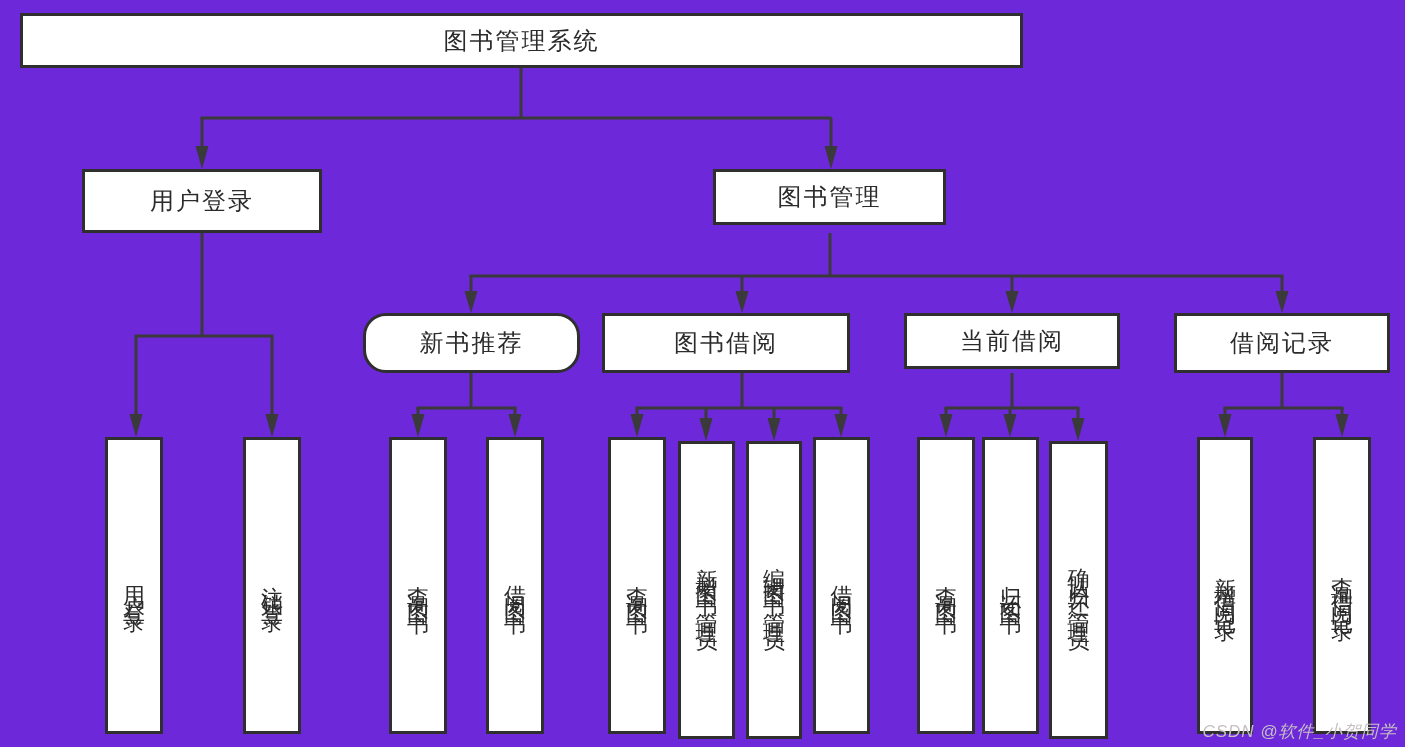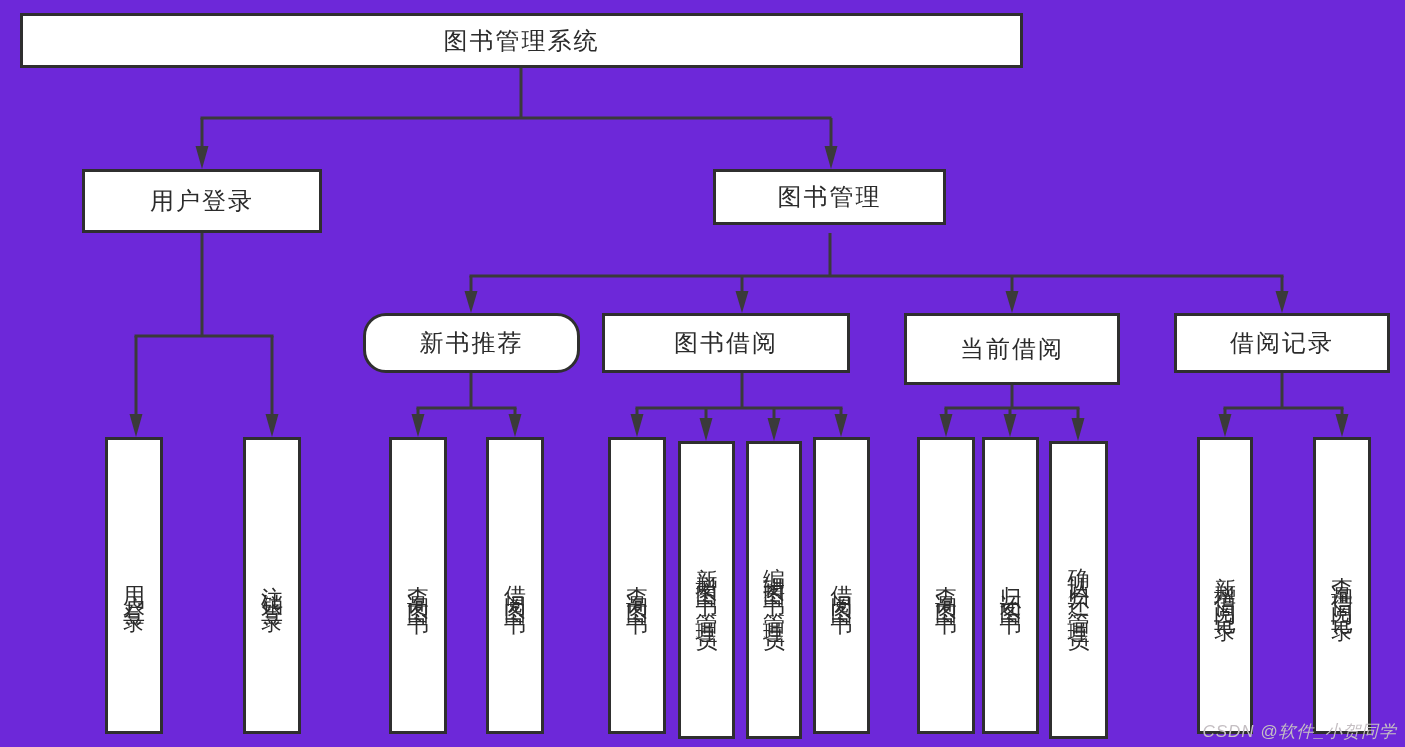--- a/index.html
+++ b/index.html
@@ -17,21 +17,21 @@
   .leaf .vtext{
     writing-mode:vertical-rl;text-orientation:mixed;
     font-size:22px;letter-spacing:9px;line-height:1;white-space:nowrap;
   }
   
   .n-root   {left:20px;  top:13px;  width:1003px;height:55px;}
   .n-login  {left:82px;  top:169px; width:240px; height:64px;}
   .n-mgmt   {left:713px; top:169px; width:233px; height:56px;}
   .n-newbook{left:363px; top:313px; width:217px; height:60px;border-radius:23px;}
   .n-borrow {left:602px; top:313px; width:248px; height:60px;}
-  .n-current{left:904px; top:313px; width:216px; height:72px;}
+  .n-current{left:904px; top:313px; width:216px; height:56px;}
   .n-records{left:1174px;top:313px; width:216px; height:60px;}
   .l-1 {left:105px; top:437px;width:58px;height:297px;}
   .l-2 {left:243px; top:437px;width:58px;height:297px;}
   .l-3 {left:389px; top:437px;width:58px;height:297px;}
   .l-4 {left:486px; top:437px;width:58px;height:297px;}
   .l-5 {left:608px; top:437px;width:58px;height:297px;}
   .l-6 {left:678px; top:441px;width:57px;height:298px;}
   .l-7 {left:746px; top:441px;width:56px;height:298px;}
   .l-8 {left:813px; top:437px;width:57px;height:297px;}
   .l-9 {left:917px; top:437px;width:58px;height:297px;}

